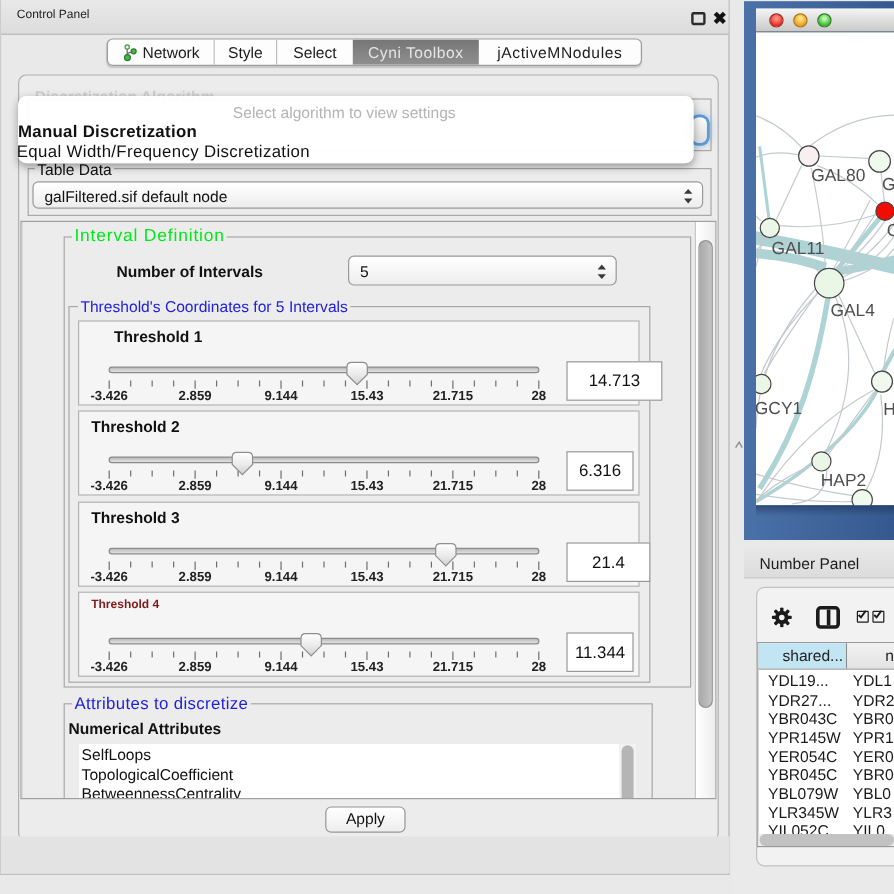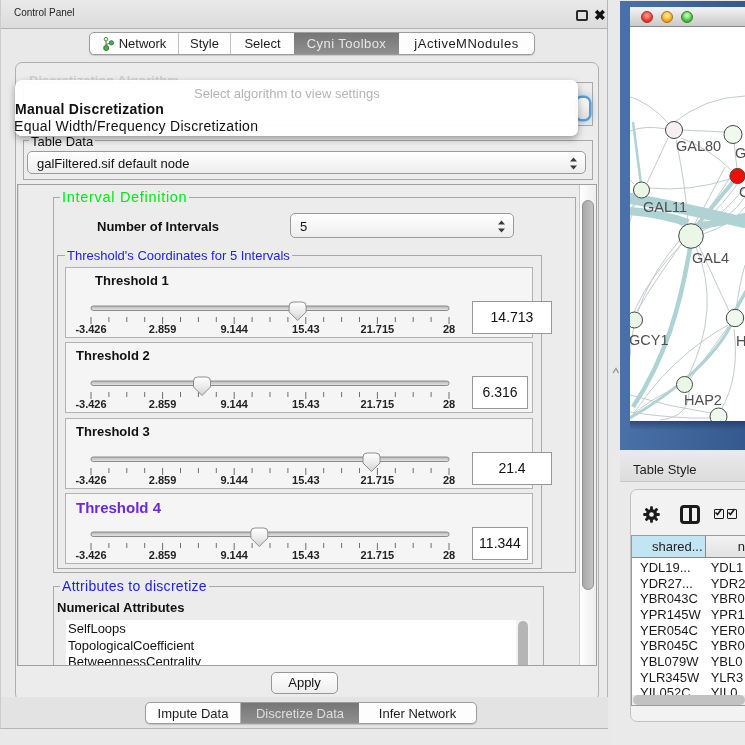--- a/index.html
+++ b/index.html
@@ -179,24 +179,24 @@
           <line x1="365.1" y1="49" x2="365.1" y2="54" stroke="#6e6e6e" stroke-width="1"></line>
           <line x1="383.0" y1="49" x2="383.0" y2="56" stroke="#6e6e6e" stroke-width="1"></line>
         <text x="25.0" y="65" text-anchor="middle" font-size="11" font-weight="bold" fill="#222" font-family="Liberation Sans, sans-serif">-3.426</text>
           <text x="96.6" y="65" text-anchor="middle" font-size="11" font-weight="bold" fill="#222" font-family="Liberation Sans, sans-serif">2.859</text>
           <text x="168.2" y="65" text-anchor="middle" font-size="11" font-weight="bold" fill="#222" font-family="Liberation Sans, sans-serif">9.144</text>
           <text x="239.8" y="65" text-anchor="middle" font-size="11" font-weight="bold" fill="#222" font-family="Liberation Sans, sans-serif">15.43</text>
           <text x="311.4" y="65" text-anchor="middle" font-size="11" font-weight="bold" fill="#222" font-family="Liberation Sans, sans-serif">21.715</text>
           <text x="383.0" y="65" text-anchor="middle" font-size="11" font-weight="bold" fill="#222" font-family="Liberation Sans, sans-serif">28</text>
         <path transform="translate(297.0,34)" d="M 4 0 H 13 Q 17 0 17 4 V 10 L 8.5 18.5 L 0 10 V 4 Q 0 0 4 0 Z" fill="url(#thm)" stroke="#8e8e8e" stroke-width="1"></path>
       </svg>
-      <div class="abs" style="left:406px;top:33px;width:80px;height:33px;background:#fff;border:1px solid #979797;text-align:center;font-size:14px;color:#111;line-height:31px;">21.4</div>
+      <div class="abs" style="left:406px;top:33px;width:70px;height:33px;background:#fff;border:1px solid #979797;text-align:center;font-size:14px;color:#111;line-height:31px;">21.4</div>
     </div>
     <div class="abs" style="left:47px;top:308px;width:468px;height:71px;background:#f5f5f5;border:1px solid #b2b2b2;">
-      <div class="abs" style="left:10px;top:5px;font-size:15px;font-weight:bold;color:#6d28d9;">Threshold 4</div>
+      <div class="abs" style="left:10px;top:5px;font-size:10px;font-weight:bold;color:#7f1d1d;">Threshold 4</div>
       <svg class="abs" width="400" height="71" viewBox="0 0 400 71" style="left:0;top:0;">
         <rect x="25" y="38" width="358" height="4.5" rx="2.2" fill="url(#grv)" stroke="#8a8a8a" stroke-width="1"></rect>
         <line x1="25.0" y1="49" x2="25.0" y2="56" stroke="#6e6e6e" stroke-width="1"></line>
           <line x1="42.9" y1="49" x2="42.9" y2="54" stroke="#6e6e6e" stroke-width="1"></line>
           <line x1="60.8" y1="49" x2="60.8" y2="54" stroke="#6e6e6e" stroke-width="1"></line>
           <line x1="78.7" y1="49" x2="78.7" y2="54" stroke="#6e6e6e" stroke-width="1"></line>
           <line x1="96.6" y1="49" x2="96.6" y2="56" stroke="#6e6e6e" stroke-width="1"></line>
           <line x1="114.5" y1="49" x2="114.5" y2="54" stroke="#6e6e6e" stroke-width="1"></line>
           <line x1="132.4" y1="49" x2="132.4" y2="54" stroke="#6e6e6e" stroke-width="1"></line>
           <line x1="150.3" y1="49" x2="150.3" y2="54" stroke="#6e6e6e" stroke-width="1"></line>
@@ -236,25 +236,20 @@
   </div>
 
   <div class="abs" style="left:578px;top:185px;width:17px;height:480px;background:linear-gradient(90deg,#ffffff,#ededed);border-left:1px solid #c7c7c7;">
     <div class="abs" style="left:2px;top:15px;width:12px;height:390px;background:linear-gradient(90deg,#a9a9a9,#c4c4c4);border:1px solid #909090;border-radius:6px;"></div>
   </div>
 
   <div class="abs" style="left:270px;top:672px;width:67px;height:22px;background:linear-gradient(#ffffff,#ededed);border:1px solid #979797;border-radius:5px;text-align:center;font-size:13px;color:#111;line-height:20px;">Apply</div>
 
   <div class="abs" style="left:0;top:697px;width:607px;height:31px;background:#e3e3e3;"></div>
 
-  <div class="abs" style="left:144px;top:702px;width:332px;height:22px;background:#fdfdfd;border:1px solid #9d9d9d;border-radius:5px;box-shadow:0 1px 1px rgba(0,0,0,0.15);overflow:hidden;display:flex;">
-    <div style="width:95px;height:100%;border-right:1px solid #b5b5b5;display:flex;align-items:center;justify-content:center;font-size:13px;color:#1c1c1c;">Impute Data</div>
-    <div style="width:118px;height:100%;background:linear-gradient(#767676,#8f8f8f);display:flex;align-items:center;justify-content:center;font-size:13px;color:#dedede;">Discretize Data</div>
-    <div style="flex:1;height:100%;display:flex;align-items:center;justify-content:center;font-size:13px;color:#1c1c1c;">Infer Network</div>
-  </div>
 </div>
 
 <svg class="abs" width="8" height="9" viewBox="0 0 8 9" style="left:612px;top:367px;">
   <path d="M1 6 L4 1.5 L6.5 6" fill="none" stroke="#909090" stroke-width="1.2"></path>
 </svg>
 
 <div class="abs" style="left:15px;top:80px;width:563px;height:56px;background:rgba(255,255,255,0.96);border-radius:7px;box-shadow:0 3px 7px rgba(0,0,0,0.35);">
   <div class="abs" style="left:179px;top:6px;font-size:13px;color:#b4b4b4;">Select algorithm to view settings</div>
   <div class="abs" style="left:-1px;top:38px;font-size:14px;letter-spacing:0.3px;color:#111;">Equal Width/Frequency Discretization</div>
   <div class="abs" style="left:0px;top:21px;font-size:14px;font-weight:bold;letter-spacing:0.25px;color:#111;">Manual Discretization</div>
@@ -333,21 +328,21 @@
       <text x="106" y="319">H</text>
       <text x="54" y="378">HAP2</text>
     </g>
   </svg>
 </div>
 
 <div class="abs" style="left:630px;top:421px;width:115px;height:9px;background:linear-gradient(rgba(25,45,80,0.55),rgba(25,45,80,0));"></div>
 
 <div class="abs" style="left:611px;top:452px;width:134px;height:293px;background:#eaeaea;">
   <div class="abs" style="left:9px;top:2px;width:125px;height:28px;background:linear-gradient(#e9e9e9,#dcdcdc);border-bottom:1px solid #c6c6c6;">
-    <div class="abs" style="left:13px;top:8px;font-size:13px;color:#1e1e1e;">Table Style</div>
+    <div class="abs" style="left:13px;top:8px;font-size:13px;color:#1e1e1e;">Number Panel</div>
   </div>
   <div class="abs" style="left:19px;top:37px;width:126px;height:233px;background:#f2f2f2;border:1px solid #c2c2c2;border-radius:7px;"></div>
 
   <svg class="abs" width="17" height="17" viewBox="0 0 17 17" style="left:32px;top:54px;">
     <g fill="#1b1b1b">
       <circle cx="8.5" cy="8.5" r="5.6"></circle>
       <g>
         <rect x="7.1" y="0.2" width="2.8" height="4" rx="0.8"></rect>
         <rect x="7.1" y="12.8" width="2.8" height="4" rx="0.8"></rect>
         <rect x="0.2" y="7.1" width="4" height="2.8" rx="0.8"></rect>

